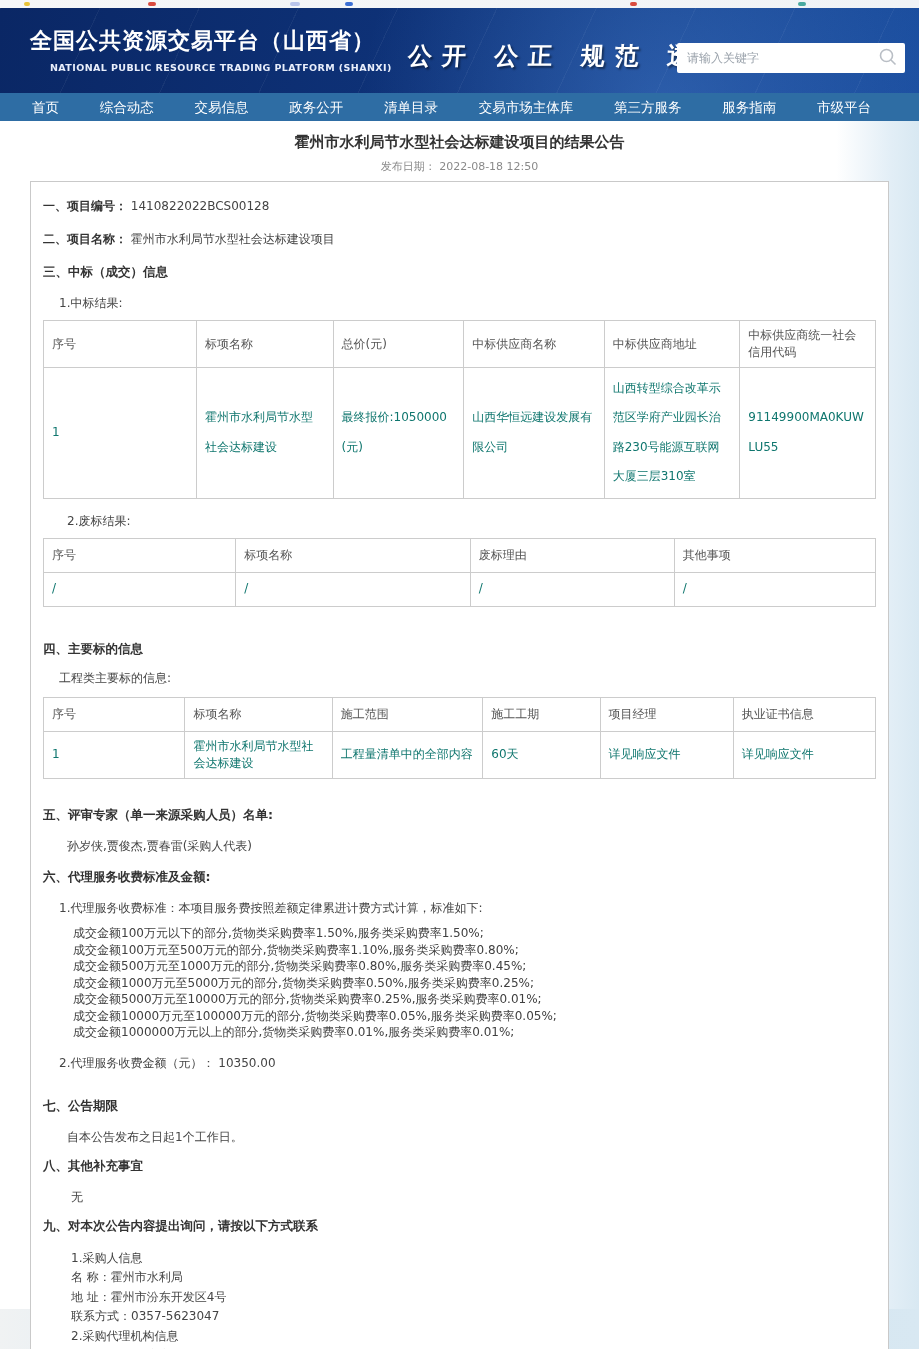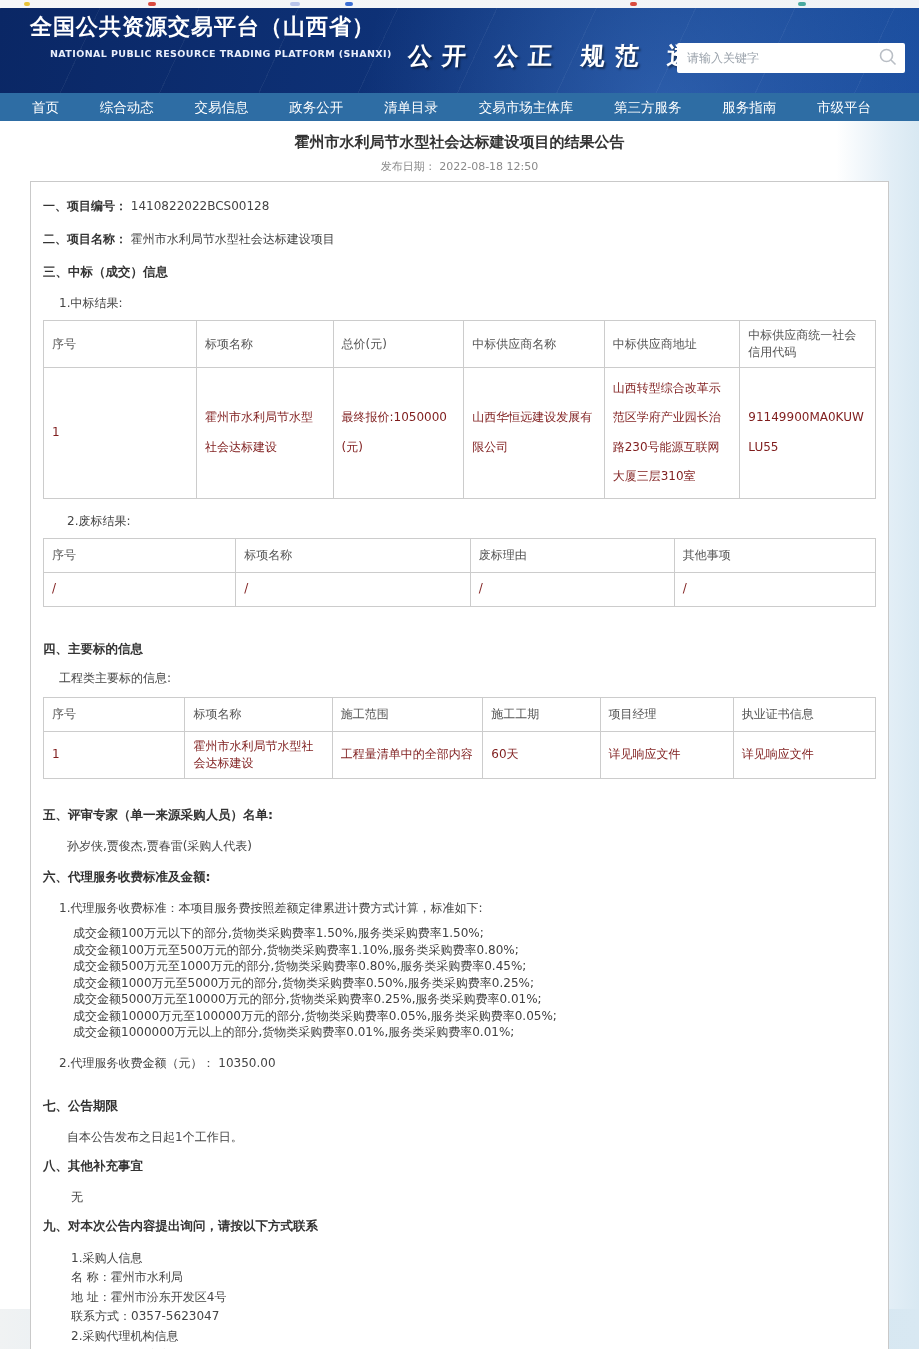--- a/index.html
+++ b/index.html
@@ -24,21 +24,21 @@
 
   
   .banner {
     position: relative; height: 85px;
     background:
       radial-gradient(circle at 72% 120%, rgba(90,150,230,.35), rgba(0,0,0,0) 45%),
       repeating-linear-gradient(115deg, rgba(255,255,255,.05) 0 1px, rgba(255,255,255,0) 1px 90px),
       linear-gradient(100deg, #0a2765 0%, #0e3278 45%, #1a4d9e 100%);
     color: #fff;
   }
-  .logo { position:absolute; left:30px; top:4px; }
+  .logo { position:absolute; left:30px; top:18px; }
   .logo-cn { font-size: 22px; font-weight: bold; letter-spacing: 1px; }
   .logo-en { font-size: 9.5px; margin-top: 6px; letter-spacing: .4px; color: #e8eefb; font-weight: bold; padding-left: 20px; }
   .slogan {
     position:absolute; left:408px; top:32px;
     font-size: 24px; font-weight: bold; letter-spacing: 10px;
     transform: skewX(-4deg);
     text-shadow: 2px 2px 2px rgba(0,0,0,.45);
     white-space: nowrap;
   }
   .search-wrap { position:absolute; right:14px; top:35px; width:228px; height:30px; }
@@ -82,21 +82,21 @@
   .h-sec { font-size:12.5px; font-weight:bold; color:#333; }
   .lbl   { font-weight:bold; color:#333; }
   .mb16 { margin-bottom:16px; } .mb14 { margin-bottom:14px; } .mb12 { margin-bottom:12px; }
   .mb10 { margin-bottom:10px; } .mb8 { margin-bottom:8px; }
   .mt6 { margin-top:6px; }
   .ind16 { padding-left:16px; } .ind24 { padding-left:24px; } .ind28 { padding-left:28px; }
 
   table { border-collapse: collapse; width: 100%; table-layout: fixed; }
   th, td {
     border: 1px solid #ccc; font-weight: normal; text-align: left;
-    padding: 6px 8px; font-size: 12px; color:#7f1d1d; word-break: break-all;
+    padding: 6px 8px; font-size: 12px; color:#0f766e; word-break: break-all;
   }
   th { color:#555; height: 34px; vertical-align: middle; }
   .t-award td { line-height: 2.45; height: 88px; vertical-align: middle; }
   .t-plain td { height: 34px; vertical-align: middle; line-height: 1.45; }
   .tbl { margin-bottom: 14px; }
 
   .fee-line { padding-left: 30px; line-height: 16.5px; color:#404040; }
   .contact-line { padding-left: 28px; line-height: 19.5px; color:#444; }
 
   

